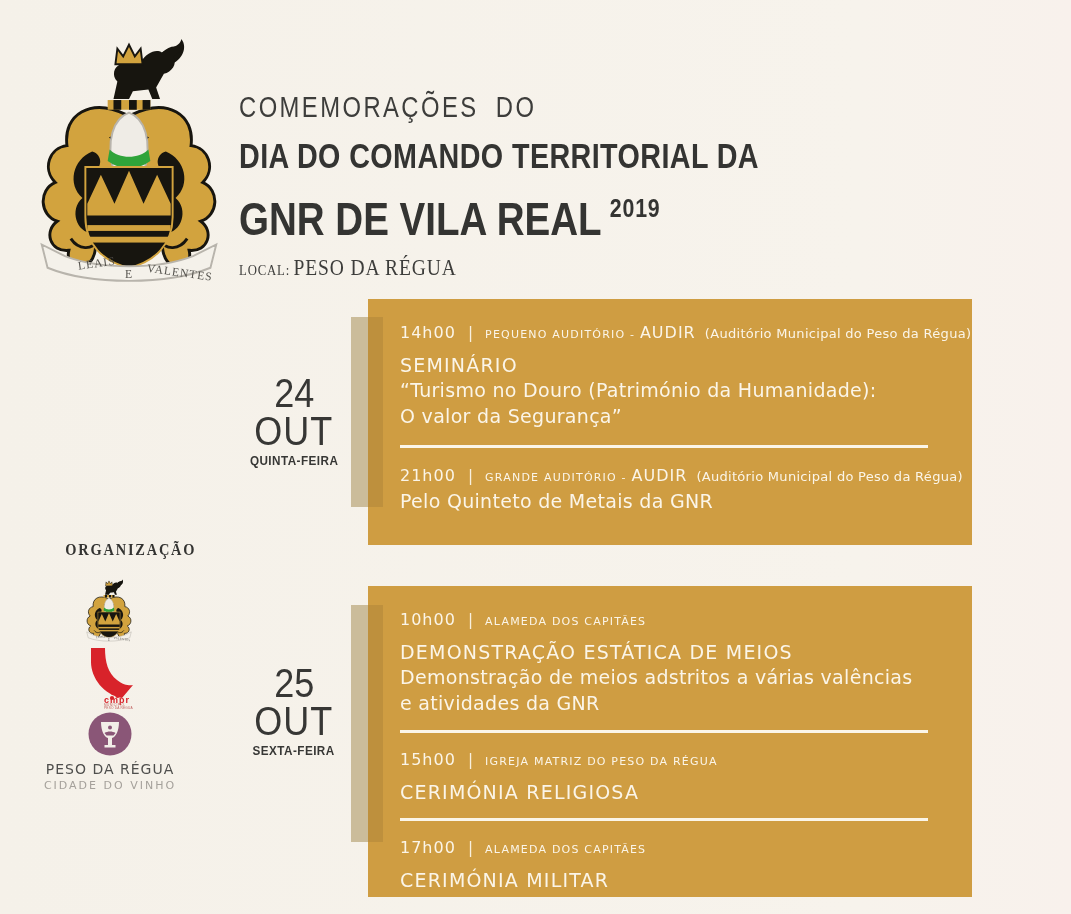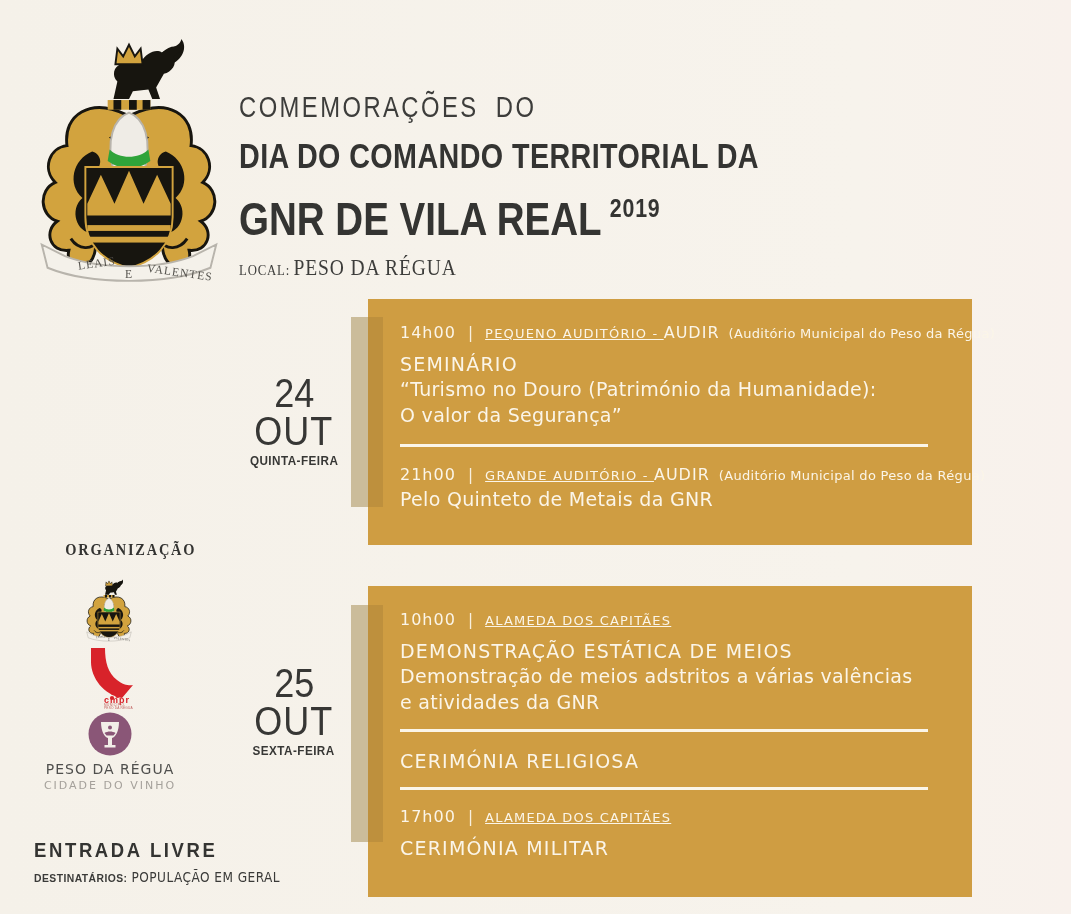--- a/index.html
+++ b/index.html
@@ -37,21 +37,21 @@
   .shade{background:rgba(95,72,35,.14); width:15px;}
   .shade-1{left:368px; top:317px; height:190px;}
   .shade-2{left:368px; top:605px; height:237px;}
   .block{background:#cf9d42; width:604px; box-sizing:border-box; padding:24px 26px 0 32px; color:#fbf5e8;
          font-family:"DejaVu Sans", sans-serif;}
   .block-1{left:368px; top:299px; height:246px;}
   .block-2{left:368px; top:586px; height:311px;}
   .ev-meta{white-space:nowrap; line-height:20px;}
   .ev-time{font-size:16px; letter-spacing:1px;}
   .ev-sep{font-size:15px; margin:0 7px; opacity:.95;}
-  .ev-venue{font-size:13px; letter-spacing:1.2px;text-decoration:underline;}
+  .ev-venue{font-size:11px; letter-spacing:1.2px;}
   .ev-venue-hl{font-size:16px; letter-spacing:1px;}
   .ev-note{font-size:13px; letter-spacing:.3px; margin-left:4px;margin-top:24px;}
   .ev-title{font-size:19px; letter-spacing:1.2px; margin-top:8px; line-height:24px;}
   .ev-line{font-size:19px; line-height:26px; letter-spacing:.3px;}
   .ev-line:first-of-type{margin-top:2px;}
   .divider{border-top:3px solid #fbf5e8; width:528px;}
   .div-a{margin:16px 0 18px 0;}
   .div-b{margin:14px 0 17px 0;}
 
   
@@ -202,39 +202,33 @@
         <span class="ev-time">10h00</span>
         <span class="ev-sep">|</span>
         <span class="ev-venue">ALAMEDA DOS CAPITÃES</span>
       </div>
       <div class="ev-title">DEMONSTRAÇÃO ESTÁTICA DE MEIOS</div>
       <div class="ev-line">Demonstração de meios adstritos a várias valências</div>
       <div class="ev-line">e atividades da GNR</div>
     </div>
     <div class="divider div-b"></div>
     <div class="event">
+      <div class="ev-meta">
+        <span class="ev-time">15h00</span>
+        <span class="ev-sep">|</span>
+        <span class="ev-venue">IGREJA MATRIZ DO PESO DA RÉGUA</span>
+      </div>
       <div class="ev-title">CERIMÓNIA RELIGIOSA</div>
     </div>
     <div class="divider div-b"></div>
     <div class="event">
       <div class="ev-meta">
         <span class="ev-time">17h00</span>
         <span class="ev-sep">|</span>
         <span class="ev-venue">ALAMEDA DOS CAPITÃES</span>
       </div>
       <div class="ev-title">CERIMÓNIA MILITAR</div>
     </div>
   </section>
   <div class="abs shade shade-2"></div>
 
-  <footer class="abs foot">
-    <div>
-      <span class="foot-title cond" style="transform:scaleX(.88)">ENTRADA LIVRE</span>
-    </div>
-    <div class="foot-sub">
-      <span class="cond" style="transform:scaleX(.9)">
-        <span class="foot-sub-label">DESTINATÁRIOS:</span>
-        <span class="foot-sub-value">POPULAÇÃO EM GERAL</span>
-      </span>
-    </div>
-  </footer>
 
 </div>
 
 </body></html>

